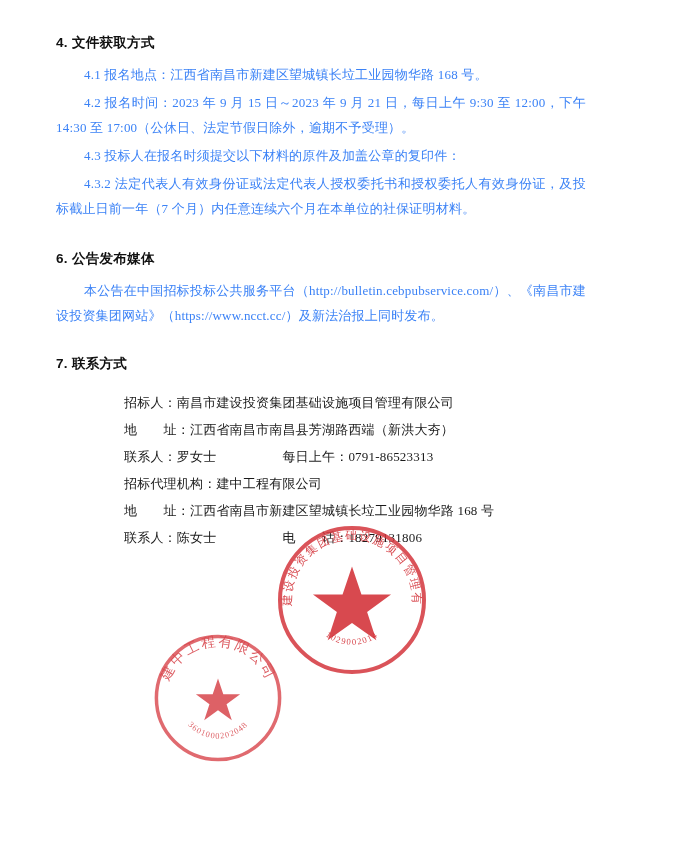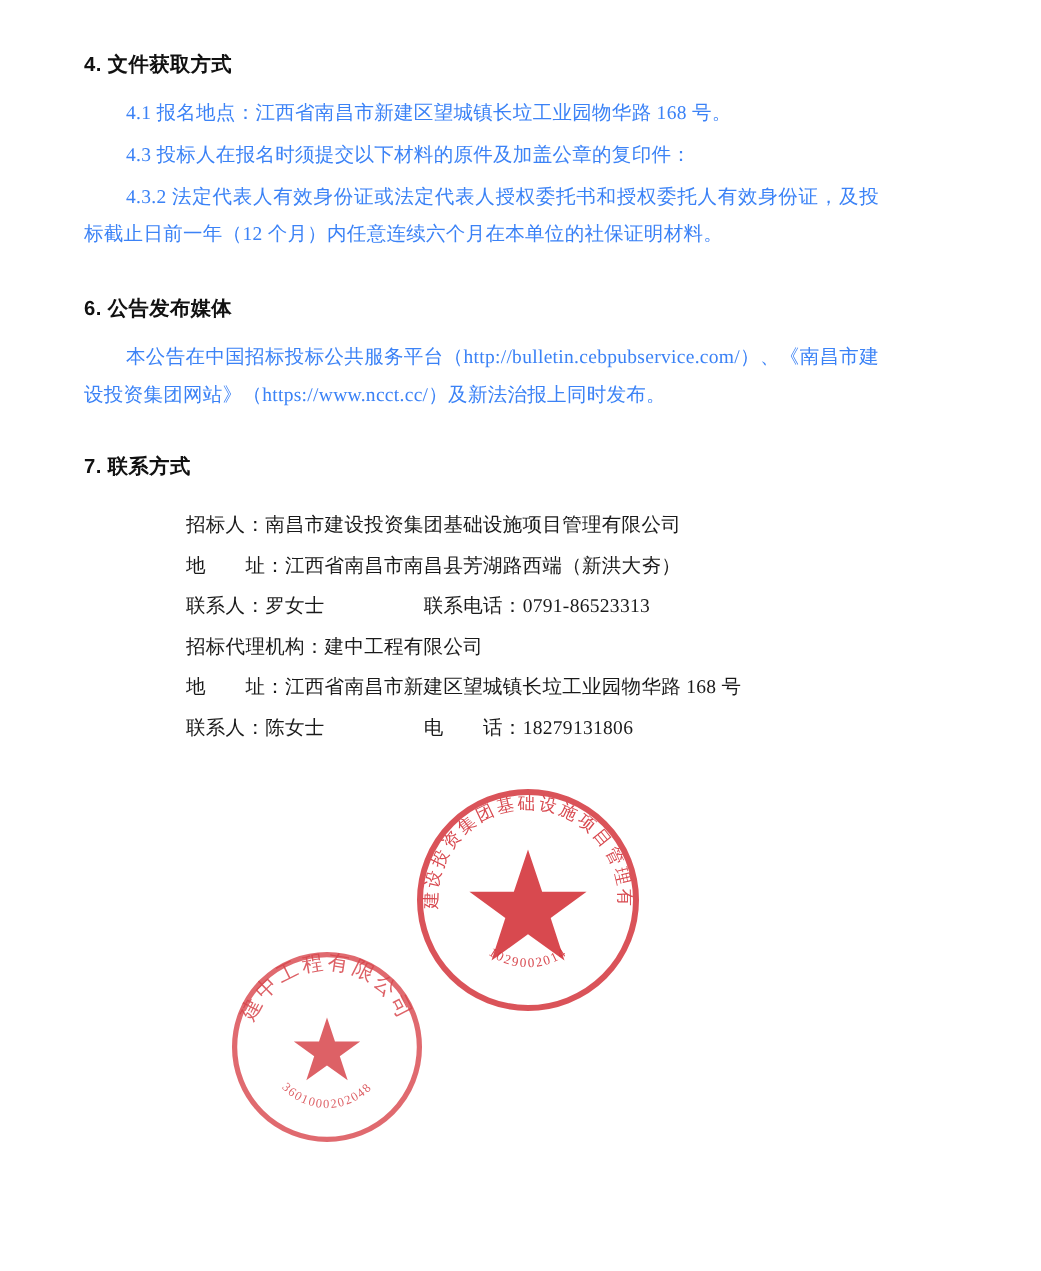--- a/index.html
+++ b/index.html
@@ -105,22 +105,23 @@
 <body>
 
 <div class="page">
 
   <div class="doc-body">
 
     <div class="sec-block">
       <h2 class="section">4. 文件获取方式</h2>
       <div class="spacer-6"></div>
       <p class="para indent2">4.1 报名地点：江西省南昌市新建区望城镇长垃工业园物华路 168 号。</p>
+      <p class="para indent2">4.2 报名时间：2023 年 9 月 15 日～2023 年 9 月 21 日，每日上午 9:30 至 12:00，下午 14:30 至 17:00（公休日、法定节假日除外，逾期不予受理）。</p>
       <p class="para indent2">4.3 投标人在报名时须提交以下材料的原件及加盖公章的复印件：</p>
-      <p class="para indent2">4.3.2 法定代表人有效身份证或法定代表人授权委托书和授权委托人有效身份证，及投标截止日前一年（12 个月）内任意连续六个月在本单位的社保证明材料。</p>
+      <p class="para indent2">4.3.2 法定代表人有效身份证或法定代表人授权委托书和授权委托人有效身份证，及投标截止日前一年（7 个月）内任意连续六个月在本单位的社保证明材料。</p>
     </div>
 
     <div class="spacer-10"></div>
 
 
     <div class="spacer-6"></div>
 
     <div class="sec-block">
       <h2 class="section">6. 公告发布媒体</h2>
       <div class="spacer-6"></div>
@@ -136,21 +137,21 @@
 
         <div class="contact-row">
           <span class="lbl">招标人：</span><span class="val">南昌市建设投资集团基础设施项目管理有限公司</span>
         </div>
 
         <div class="contact-row">
           <span class="lbl">地　　址：</span><span class="val">江西省南昌市南昌县芳湖路西端（新洪大夯）</span>
         </div>
 
         <div class="contact-row">
-          <span class="lbl">联系人：</span><span class="val">罗女士</span><span class="gap-inline"></span><span class="lbl">联系电话：</span><span class="val">0791-86523313</span>
+          <span class="lbl">联系人：</span><span class="val">罗女士</span><span class="gap-inline"></span><span class="lbl">每日上午：</span><span class="val">0791-86523313</span>
         </div>
 
         <div class="contact-row">
           <span class="lbl">招标代理机构：</span><span class="val">建中工程有限公司</span>
         </div>
 
         <div class="contact-row">
           <span class="lbl">地　　址：</span><span class="val">江西省南昌市新建区望城镇长垃工业园物华路 168 号</span>
         </div>
 

